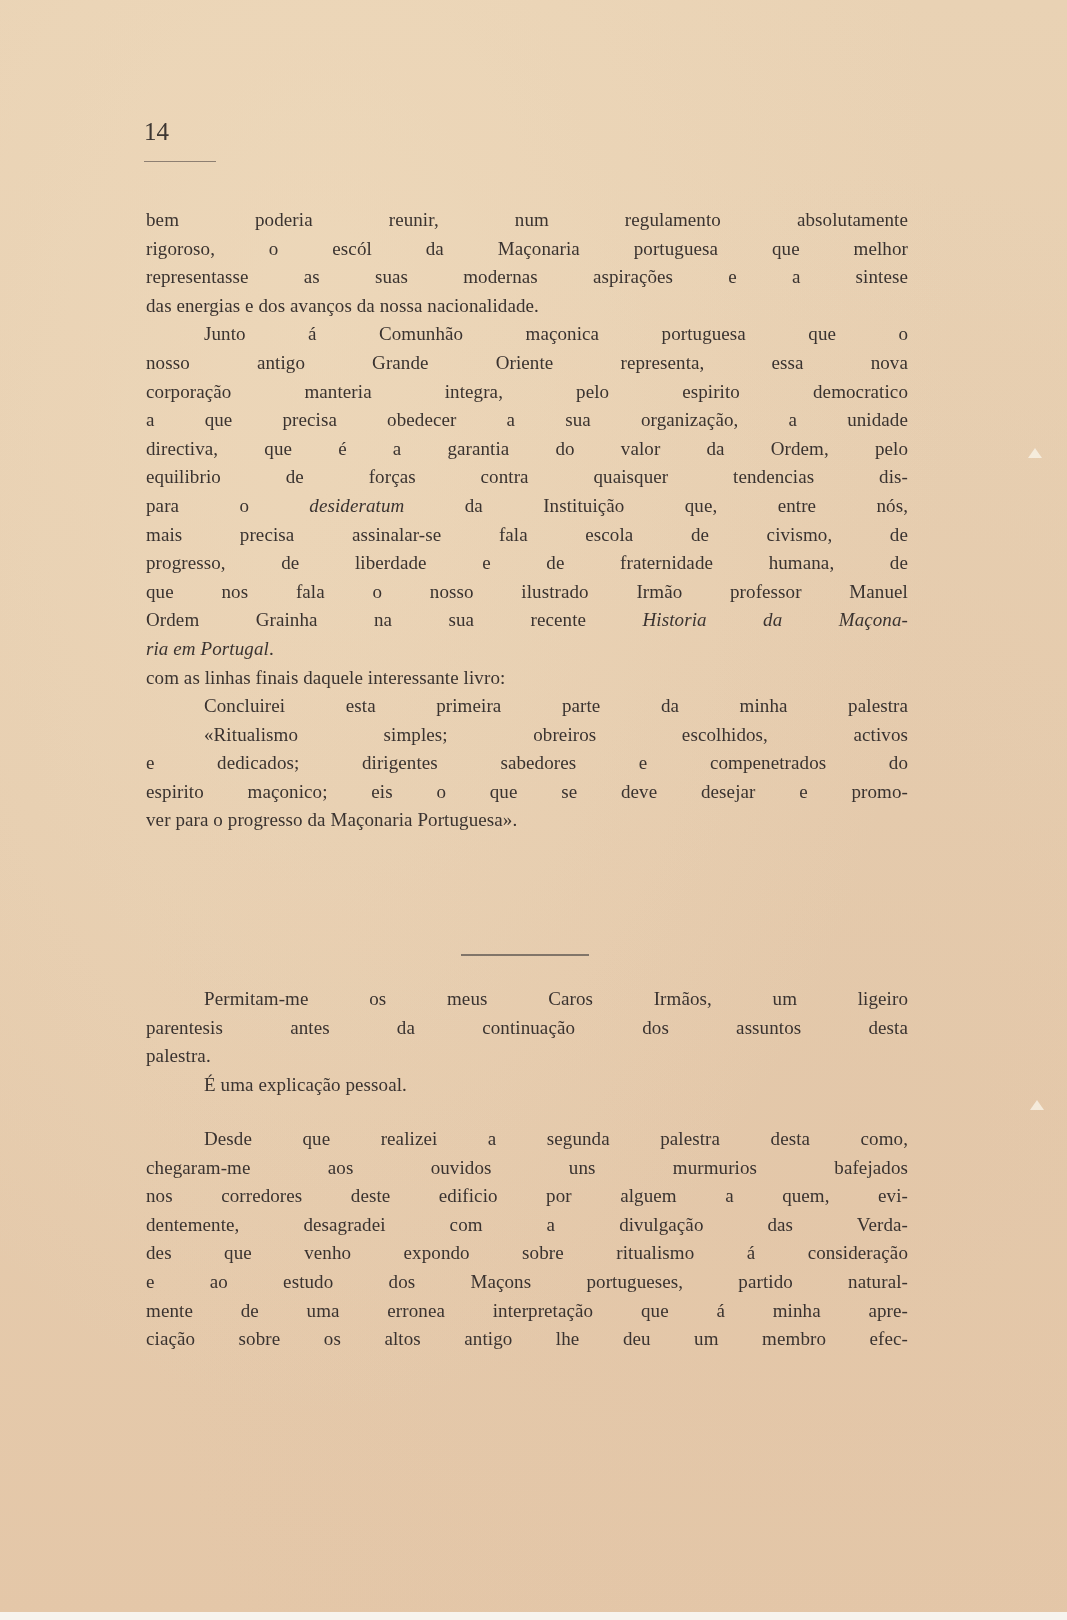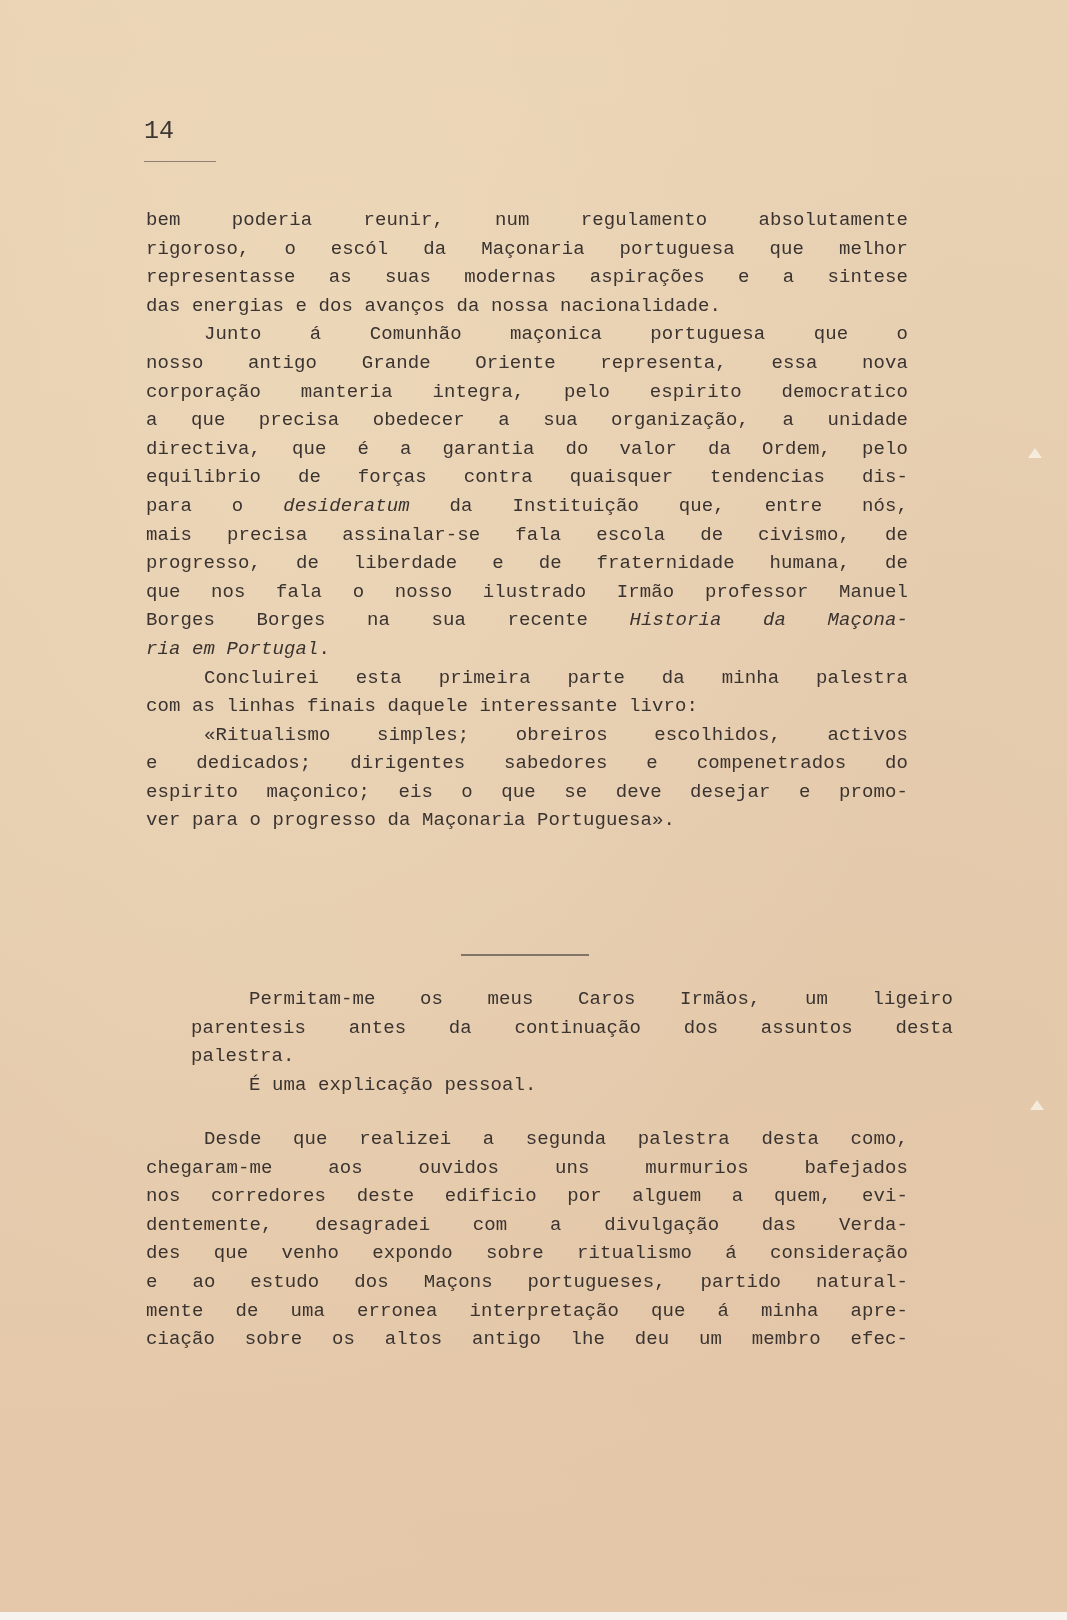--- a/index.html
+++ b/index.html
@@ -17,21 +17,20 @@
         radial-gradient(ellipse at 80% 70%, rgba(225,195,165,0.45) 0%, rgba(225,195,165,0) 60%),
         linear-gradient(180deg, #e9d2b4 0%, #e6cdaf 50%, #e4c7a8 100%);
       font-family: "Liberation Serif", "DejaVu Serif", serif;
       color: #3a3330;
     }
     .page {
       position: absolute;
       left: 0; top: 0;
       width: 857px;
       height: 1612px;
-      font-family: Liberation Mono, monospace;
     }
     .bottom-strip {
       position: absolute;
       left: 0; bottom: 0;
       width: 1067px;
       height: 8px;
       background: #f7f4ef;
     }
     .page-number {
       position: absolute;
@@ -67,21 +66,21 @@
     .line.last {
       text-align-last: left;
     }
     .line.indent {
       padding-left: 58px;
     }
     .em {
       font-style: italic;
     }
     .section-1 { top: 206px; }
-    .section-2 { top: 985px; margin-left: 45px; }
+    .section-2 { top: 985px; }
     .section-3 { top: 1125px; }
     .separator {
       position: absolute;
       left: 461px;
       top: 954px;
       width: 128px;
       height: 2px;
       background: #6f655d;
       opacity: 0.85;
     }
@@ -109,24 +108,24 @@
     <span class="line indent">Junto á Comunhão maçonica portuguesa que o</span>
     <span class="line">nosso antigo Grande Oriente representa, essa nova</span>
     <span class="line">corporação manteria integra, pelo espirito democratico</span>
     <span class="line">a que precisa obedecer a sua organização, a unidade</span>
     <span class="line">directiva, que é a garantia do valor da Ordem, pelo</span>
     <span class="line">equilibrio de forças contra quaisquer tendencias dis-</span>
     <span class="line"><span>para o </span><span class="em">desideratum</span><span> da Instituição que, entre nós,</span></span>
     <span class="line">mais precisa assinalar-se fala escola de civismo, de</span>
     <span class="line">progresso, de liberdade e de fraternidade humana, de</span>
     <span class="line">que nos fala o nosso ilustrado Irmão professor Manuel</span>
-    <span class="line"><span>Borges Borges na sua recente </span><span class="em">Historia da Maçona-</span><span></span></span>
+    <span class="line"><span>Ordem Grainha na sua recente </span><span class="em">Historia da Maçona-</span><span></span></span>
     <span class="line last"><span></span><span class="em">ria em Portugal</span><span>.</span></span>
+    <span class="line last">com as linhas finais daquele interessante livro:</span>
     <span class="line indent">Concluirei esta primeira parte da minha palestra</span>
-    <span class="line last">com as linhas finais daquele interessante livro:</span>
     <span class="line indent">«Ritualismo simples; obreiros escolhidos, activos</span>
     <span class="line">e dedicados; dirigentes sabedores e compenetrados do</span>
     <span class="line">espirito maçonico; eis o que se deve desejar e promo-</span>
     <span class="line last">ver para o progresso da Maçonaria Portuguesa».</span>
   </div>
 
   <div class="separator"></div>
 
   <div class="text-block section-2">
     <span class="line indent">Permitam-me os meus Caros Irmãos, um ligeiro</span>

